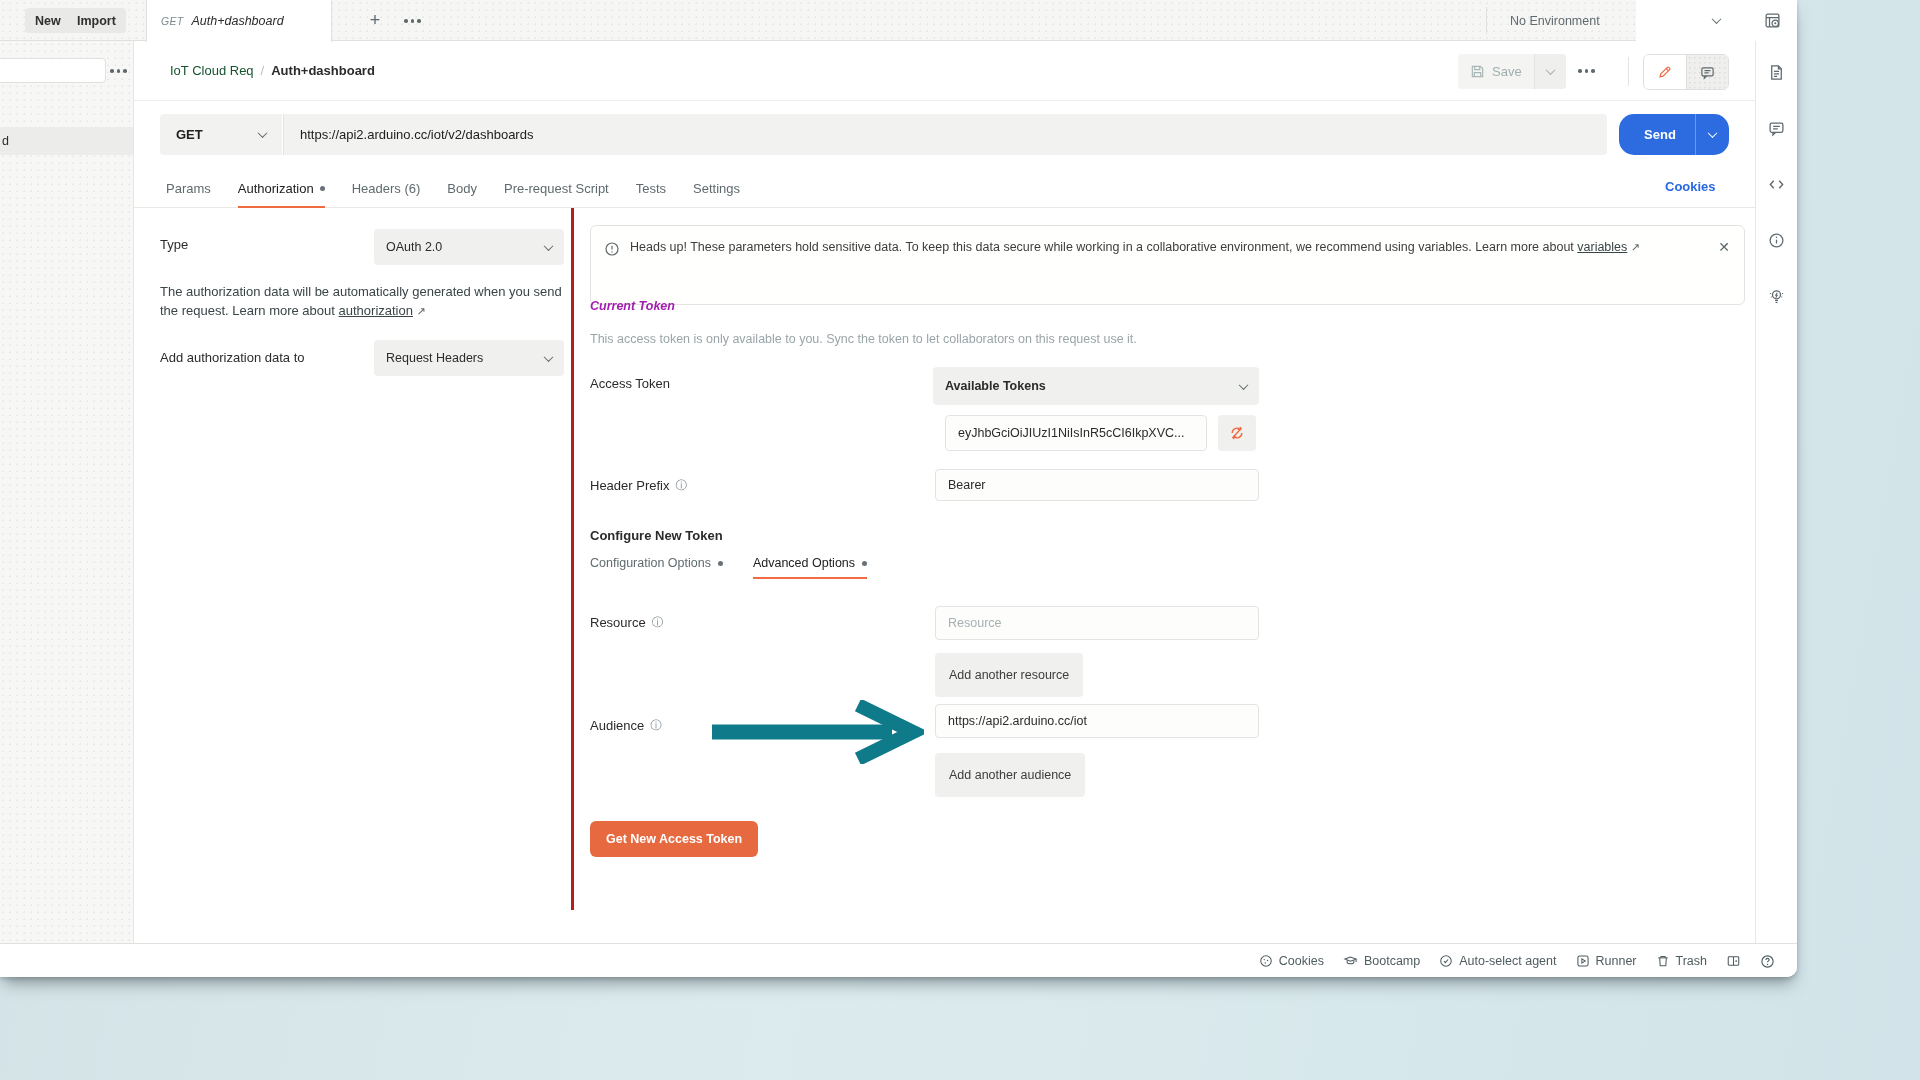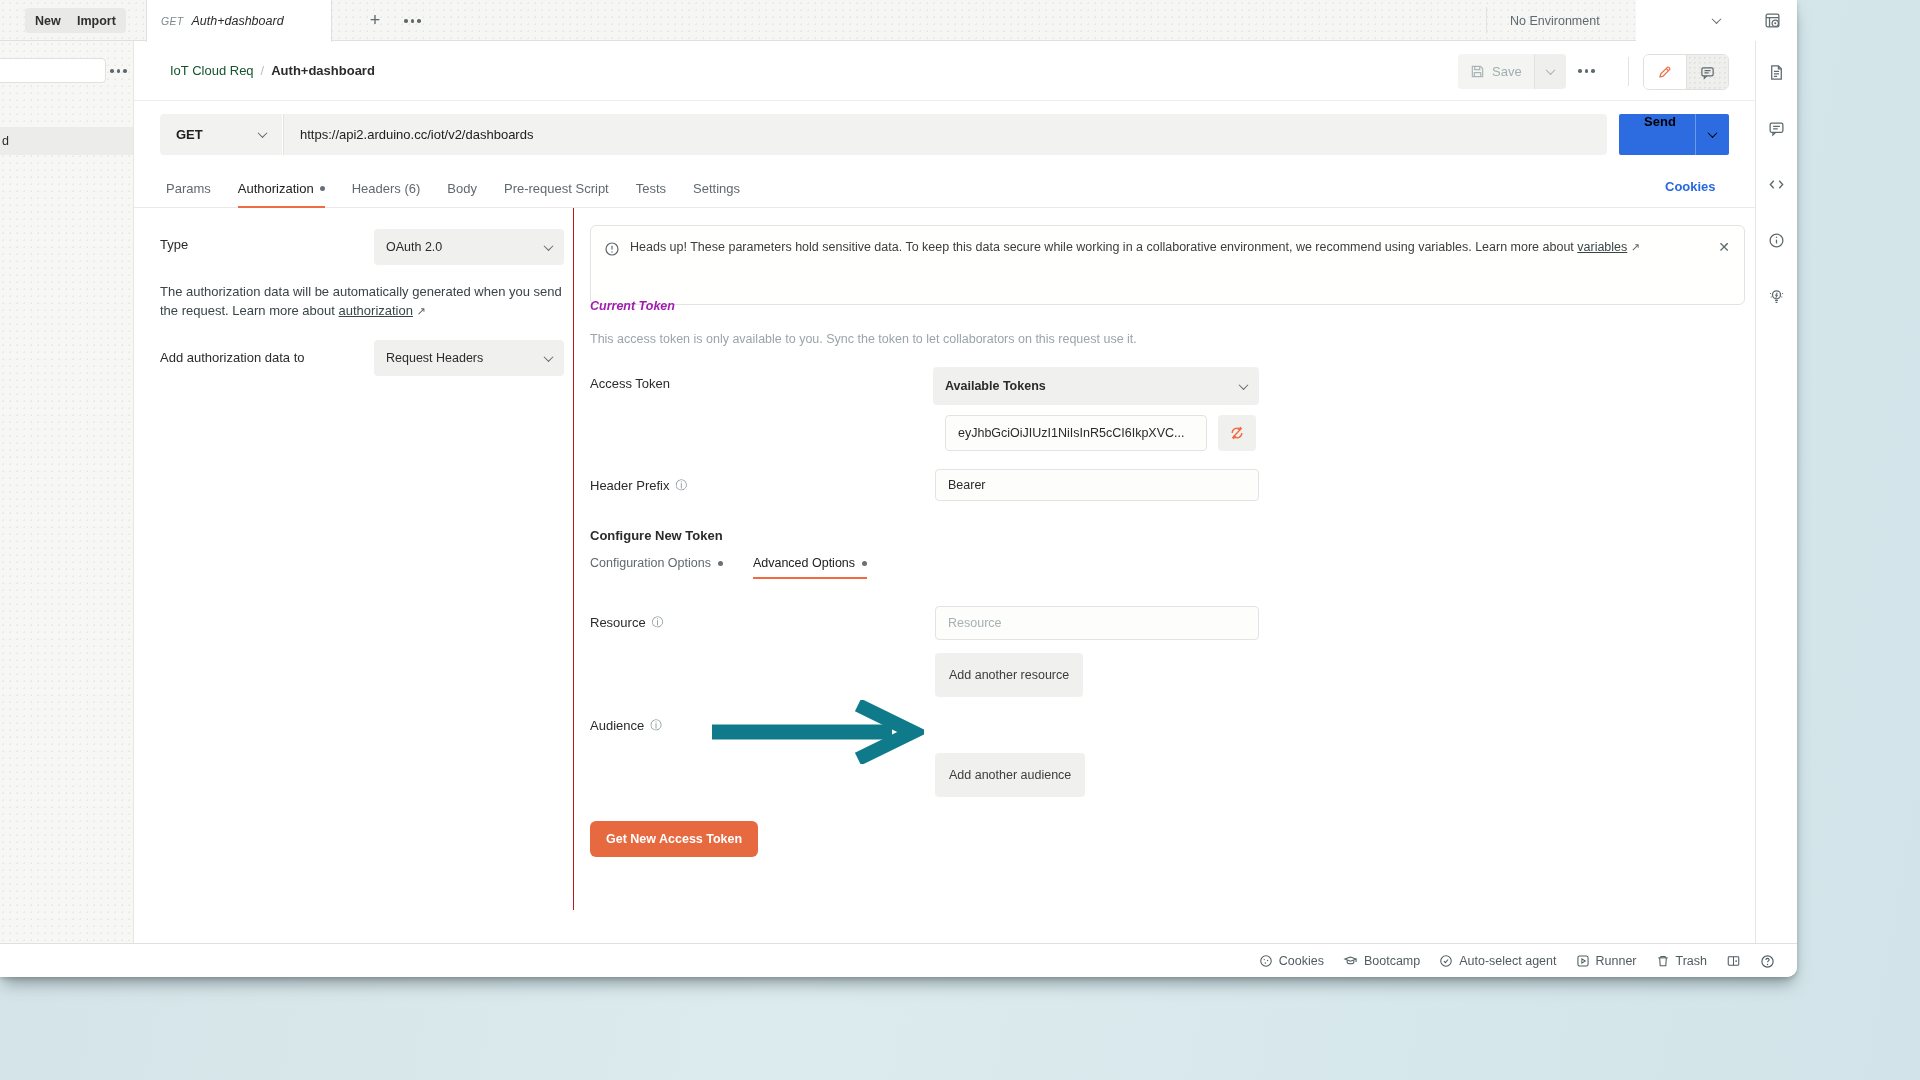--- a/index.html
+++ b/index.html
@@ -105,35 +105,35 @@
     background-image:radial-gradient(#e1e1df 1px, transparent 1px); background-size:5px 5px; }
 
   .method-select { position:absolute; left:26px; top:73px; width:122px; height:41px;
     background:#f2f2f1; border-radius:4px 0 0 4px; display:flex; align-items:center;
     justify-content:space-between; padding:0 16px; font-weight:700; color:#212121; }
   .method-select .chev { color:#5f6a6e; }
   .url-input { position:absolute; left:149px; top:73px; width:1324px; height:41px;
     background:#f2f2f1; border:none; border-left:1px solid #e3e3e2; border-radius:0 4px 4px 0;
     padding:0 16px; font-size:13px; color:#212121; font-family:inherit; outline:none; }
   .send-btn { position:absolute; left:1485px; top:73px; width:110px; height:41px;
-    background:#2c6ce0; border-radius:2px; display:flex; color:#000000; }
+    background:#2c6ce0; border-radius:15px; display:flex; align-items:center; color:#ffffff; }
   .send-label { flex:1; text-align:center; font-weight:700; font-size:13px; padding-left:6px; }
   .send-chev { width:34px; height:100%; border-left:1px solid rgba(255,255,255,.3);
     display:flex; align-items:center; justify-content:center; }
 
   .tabs-row { position:absolute; left:0; top:129px; width:1621px; height:38px;
     border-bottom:1px solid #e9e9e8; display:flex; align-items:center; padding-left:32px; gap:27px; }
   .rtab { position:relative; color:#5f6a6e; font-size:13px; height:100%; display:flex; align-items:center; gap:6px; }
   .rtab.active { color:#212121; }
   .rtab.active::after { content:""; position:absolute; left:0; right:0; bottom:-1px; height:2px; background:#f16b42; }
   .tab-dot { width:5px; height:5px; border-radius:50%; background:#697077; display:inline-block; }
   .cookies-link { position:absolute; left:1531px; top:138px; color:#2868e0; font-weight:700; font-size:13px; cursor:pointer; }
 
   
-  .leftcol { position:absolute; left:0; top:167px; width:440px; height:702px; border-right:1px solid #b91c1c; }
+  .leftcol { position:absolute; left:0; top:167px; width:440px; height:702px; border-right:3px solid #b91c1c; }
   .field-label { font-size:13px; color:#2b2b2b; }
   .gsel { background:#f0f0ef; border-radius:4px; display:flex; align-items:center;
     justify-content:space-between; padding:0 12px; font-size:12.5px; color:#2b2b2b; }
   .gsel .chev { color:#5f6a6e; }
   .type-label { position:absolute; left:26px; top:29px; }
   .type-select { position:absolute; left:240px; top:21px; width:190px; height:36px; }
   .auth-para { position:absolute; left:26px; top:74px; width:404px; font-size:13px; color:#3a4547; line-height:1.48; }
   .auth-para a, .banner-text a { color:#3a4547; text-decoration:underline; cursor:pointer; }
   .ext-arrow { font-size:11px; color:#5f6a6e; }
   .addto-label { position:absolute; left:26px; top:142px; }
@@ -402,20 +402,21 @@
       <button class="gbtn add-res">Add another resource</button>
 
       <div class="field-label aud-label">
         <span>Audience</span>
         <span class="info-glyph">ⓘ</span>
       </div>
       <svg class="arrow-annot" width="214" height="64" viewBox="0 0 214 64">
         <line x1="2" y1="32" x2="182" y2="32" stroke="#0f7b8a" stroke-width="15"></line>
         <polyline points="148,5 203,32 148,59" fill="none" stroke="#0f7b8a" stroke-width="14"></polyline>
       </svg>
+      <input class="winput aud-input" readonly="" value="https://api2.arduino.cc/iot" style="">
       <button class="gbtn add-aud">Add another audience</button>
 
       <button class="get-token-btn">Get New Access Token</button>
     </div>
 
   </div>
 
   <div class="abs rail">
     <span class="icon-btn">
       <svg width="17" height="17" viewBox="0 0 16 16" fill="none" stroke="currentColor" stroke-width="1.2">

